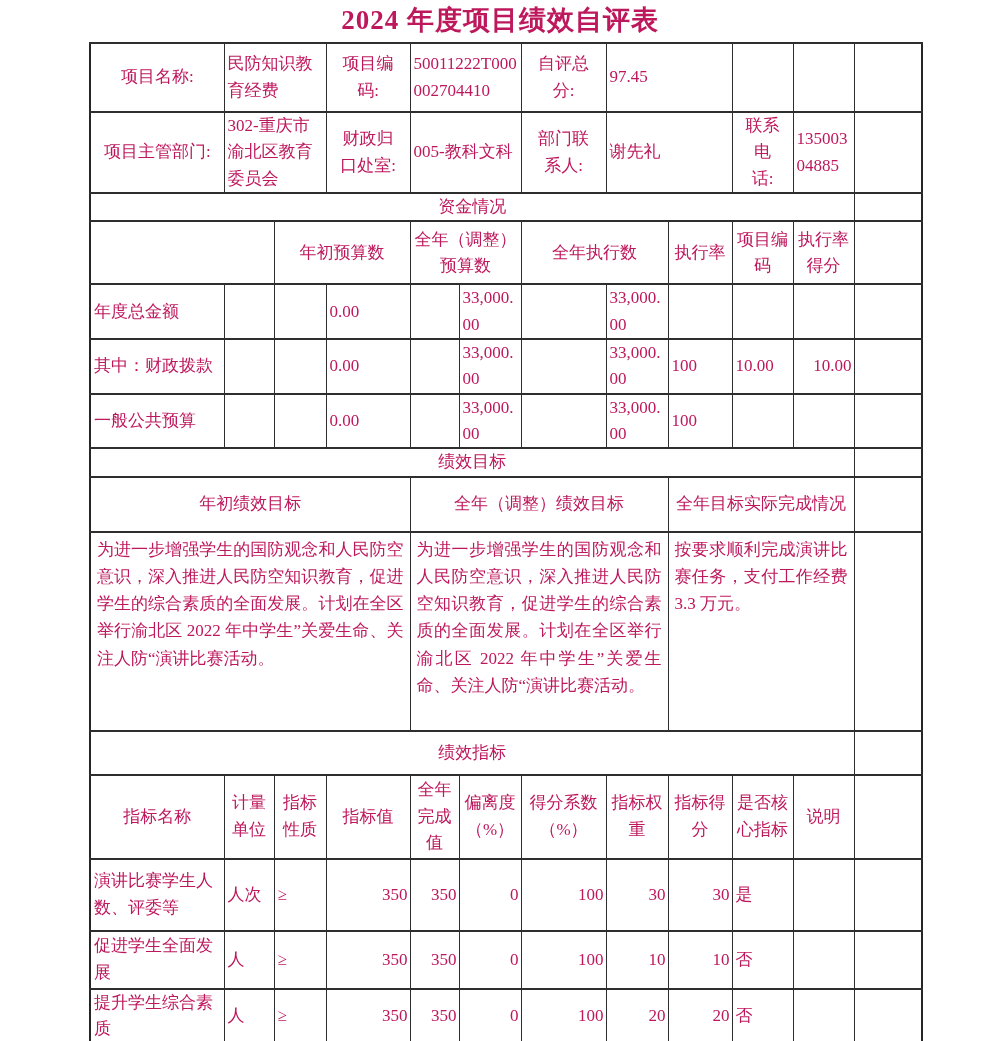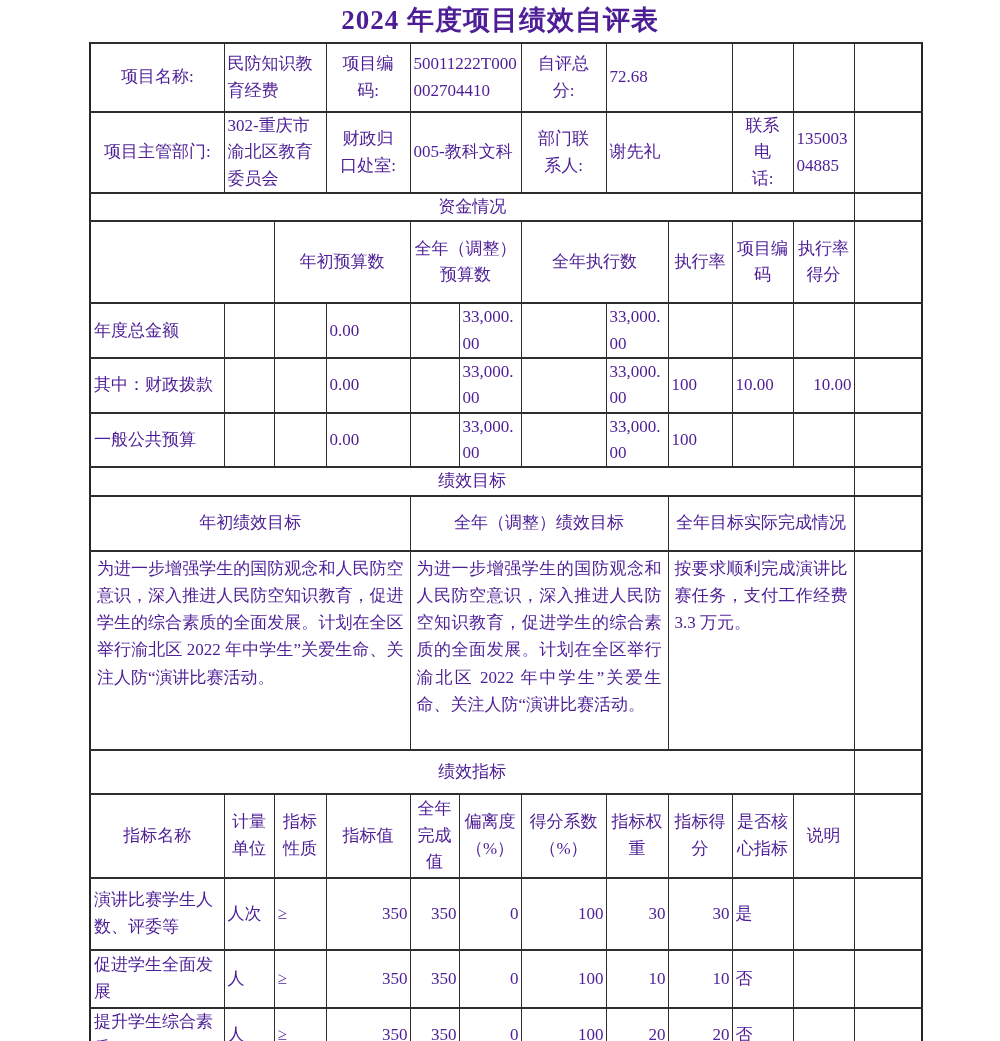--- a/index.html
+++ b/index.html
@@ -2,21 +2,21 @@
 <html><head>
 <meta charset="utf-8">
 <style>
   html,body{margin:0;padding:0;background:#fff;}
   .page{
     position:relative;
     width:1000px;
     height:1041px;
     background:#fff;
     font-family:"Liberation Serif","DejaVu Serif",serif;
-    color:#4c1d95;
+    color:#be185d;
     overflow:hidden;
   }
   .title{
     text-align:center;
     font-size:27px;
     font-weight:bold;
     line-height:40px;
     height:42px;
     margin:0;
     letter-spacing:1px;
@@ -77,21 +77,21 @@
         <col style="width:68px">
     </colgroup>
 
     <tbody>
         <tr style="height:69px">
       <td class="lbl">项目名称:</td>
       <td class="val" colspan="2">民防知识教育经费</td>
       <td class="lbl">项目编码:</td>
       <td class="val" colspan="2">50011222T000002704410</td>
       <td class="lbl">自评总分:</td>
-      <td class="val" colspan="2">72.68</td>
+      <td class="val" colspan="2">97.45</td>
       <td></td>
       <td></td>
       <td></td>
     </tr>
 
     <tr style="height:80px">
       <td class="lbl">项目主管部门:</td>
       <td class="val" colspan="2">302-重庆市渝北区教育委员会</td>
       <td class="lbl">财政归口处室:</td>
       <td class="val" colspan="2">005-教科文科</td>
@@ -100,21 +100,21 @@
       <td class="lbl">联系电话:</td>
       <td class="val">13500304885</td>
       <td></td>
     </tr>
 
     <tr style="height:28px">
       <td class="sec" colspan="11">资金情况</td>
       <td></td>
     </tr>
 
-    <tr style="height:82px">
+    <tr style="height:63px">
       <td class="hdr" colspan="2"></td>
       <td class="hdr" colspan="2">年初预算数</td>
       <td class="hdr" colspan="2">全年（调整）预算数</td>
       <td class="hdr" colspan="2">全年执行数</td>
       <td class="hdr">执行率</td>
       <td class="hdr">项目编码</td>
       <td class="hdr">执行率得分</td>
       <td></td>
     </tr>
 

